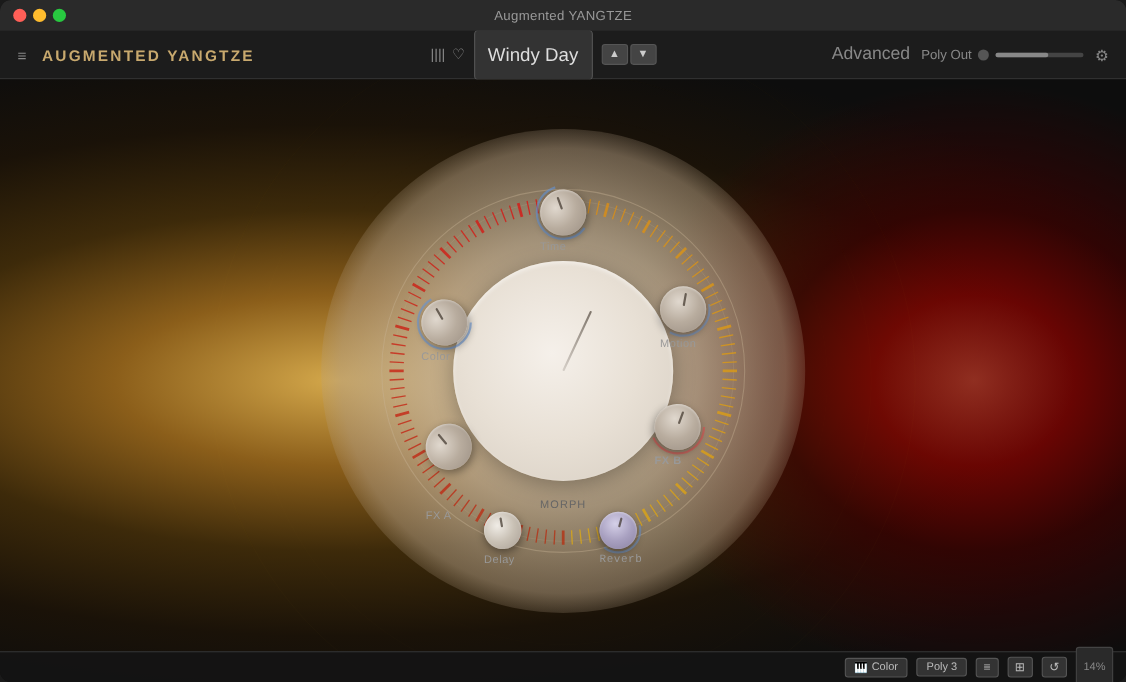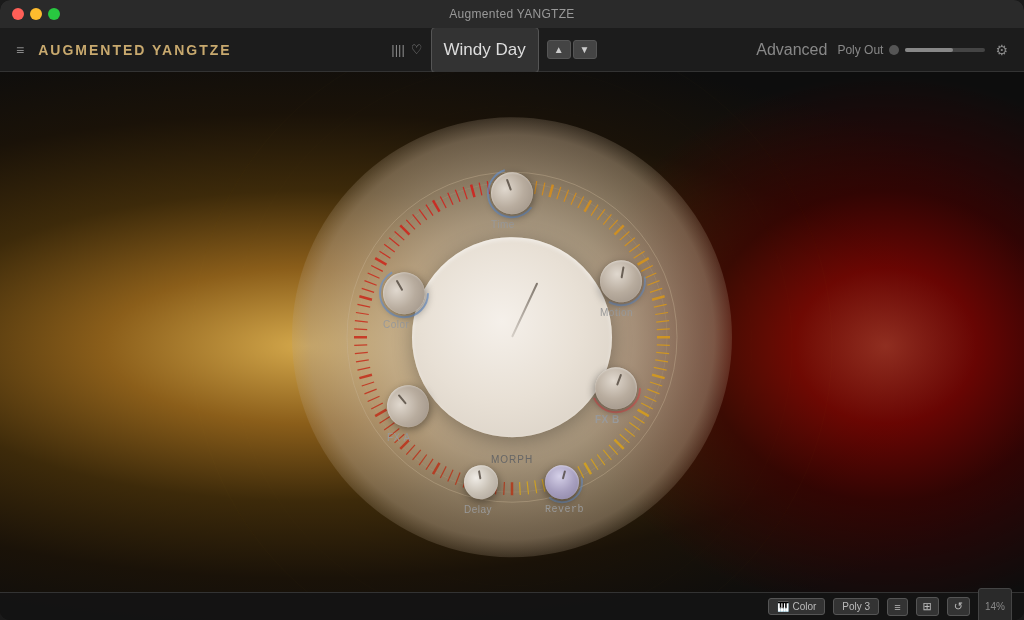--- a/index.html
+++ b/index.html
@@ -541,34 +541,34 @@
       </div>
 
       <div class="knob-container" style="position:absolute; top:143px; right:90px;">
         <svg width="52" height="52" style="position:absolute;top:-5px;left:-5px;">
           <circle cx="26" cy="26" r="24" fill="none" stroke="rgba(100,150,220,0.5)" stroke-width="2" stroke-dasharray="60 95" stroke-dashoffset="10"></circle>
         </svg>
         <div class="knob knob-large" style="transform:rotate(10deg)"></div>
         <span class="knob-label">Motion</span>
       </div>
 
-      <div class="knob-container" style="position:absolute; top:268px; left:95px;">
+      <div class="knob-container" style="position:absolute; top:268px; left:95px;gap:32px;">
         <div class="knob knob-large" style="transform:rotate(-40deg)"></div>
         <span class="knob-label">FX A</span>
       </div>
 
       <div class="knob-container" style="position:absolute; top:250px; right:95px;font-weight:bold;">
         <svg width="52" height="52" style="position:absolute;top:-5px;left:-5px;">
           <circle cx="26" cy="26" r="24" fill="none" stroke="rgba(220,80,80,0.6)" stroke-width="2" stroke-dasharray="70 85" stroke-dashoffset="5"></circle>
         </svg>
         <div class="knob knob-large" style="transform:rotate(20deg)"></div>
         <span class="knob-label">FX B</span>
       </div>
 
-      <div class="knob-container" style="position:absolute; bottom:42px; left:148px;margin-left:24px;">
+      <div class="knob-container" style="position:absolute; bottom:42px; left:148px;">
         <div class="knob knob-small" style="background:radial-gradient(circle at 38% 35%, #f0ece6 0%, #c8c0b4 50%, #a89e94 100%); transform:rotate(-10deg);"></div>
         <span class="knob-label">Delay</span>
       </div>
 
       <div class="knob-container" style="position:absolute; bottom:42px; right:148px;font-family:Liberation Mono, monospace;">
         <svg width="44" height="44" style="position:absolute;top:-5px;left:-5px;">
           <circle cx="22" cy="22" r="20" fill="none" stroke="rgba(100,150,220,0.5)" stroke-width="2" stroke-dasharray="50 75" stroke-dashoffset="5"></circle>
         </svg>
         <div class="knob knob-small" style="background:radial-gradient(circle at 38% 35%, #d5d0e8 0%, #a8a0c0 50%, #8880a0 100%); transform:rotate(15deg);"></div>
         <span class="knob-label">Reverb</span>

